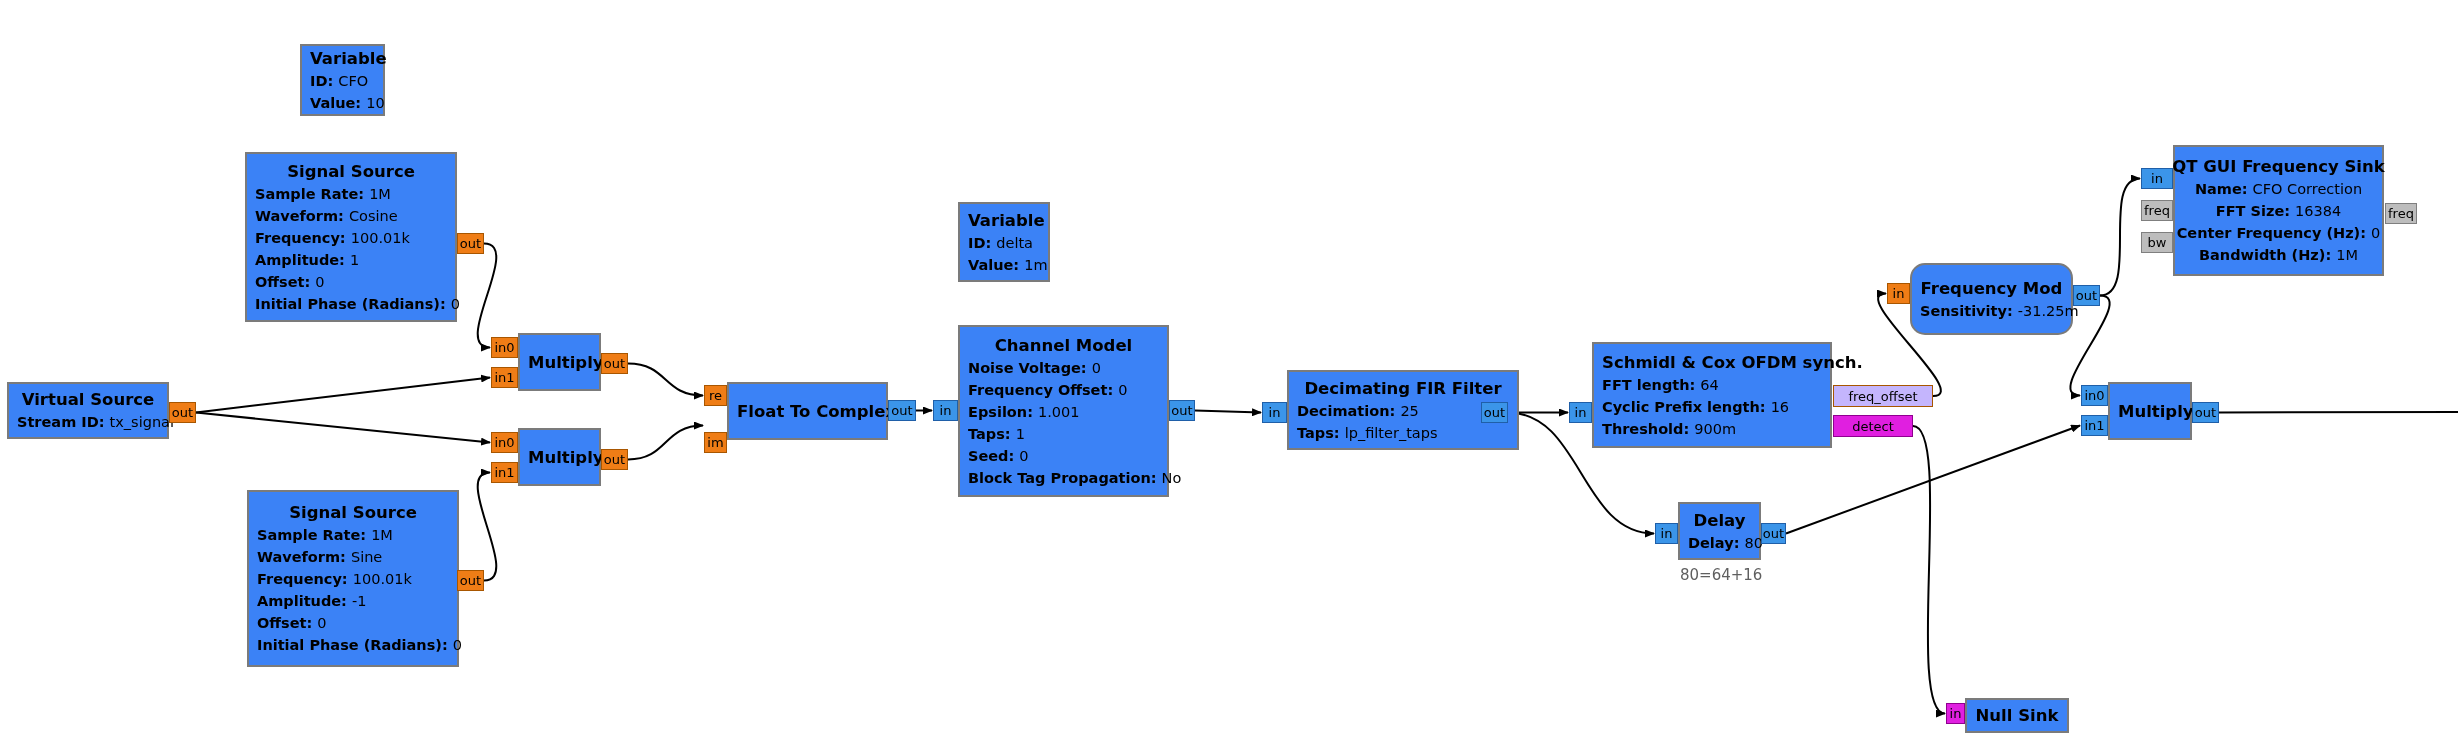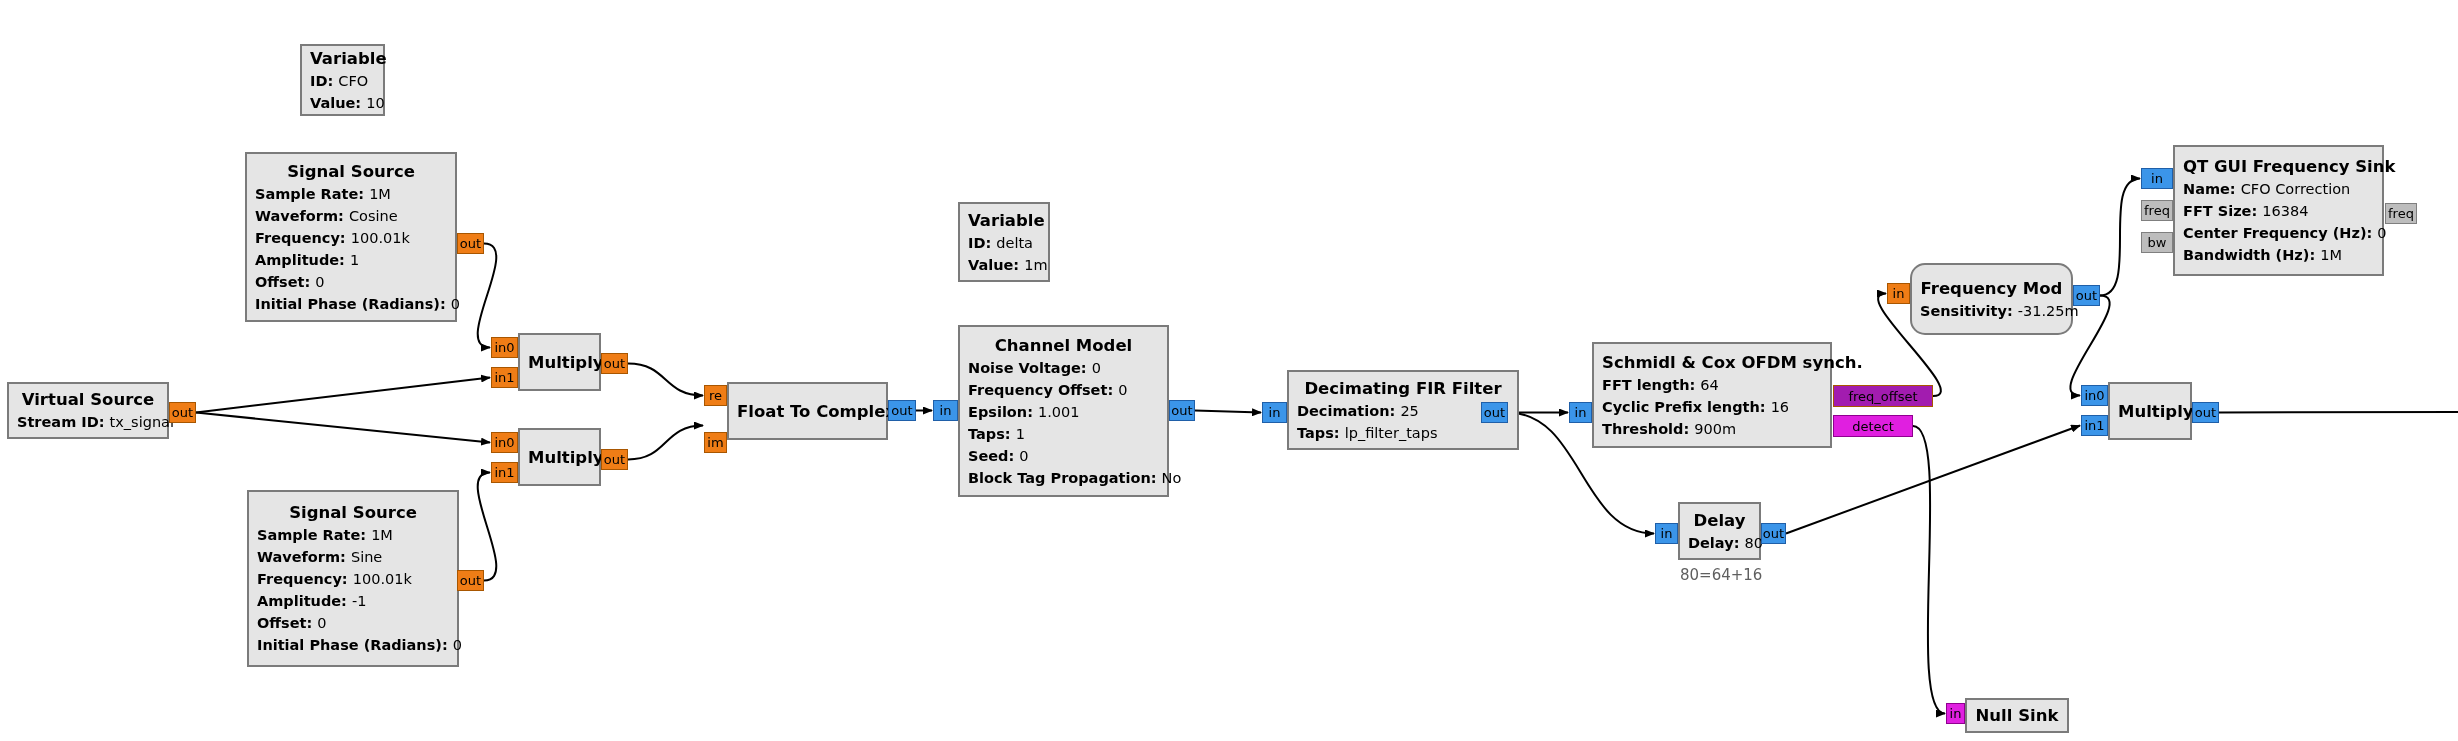--- a/index.html
+++ b/index.html
@@ -1,19 +1,19 @@
 <!DOCTYPE html>
 <html><head>
 <meta charset="utf-8">
 <style>
   html,body{margin:0;padding:0;background:#ffffff;}
   #canvas{position:relative;width:2458px;height:741px;background:#ffffff;overflow:hidden;
           font-family:"DejaVu Sans","Liberation Sans",sans-serif;}
   #wires{position:absolute;left:0;top:0;z-index:1;}
-  .block{position:absolute;z-index:2;background:#e5e5e5;border:2px solid #7b7b7b;
+  .block{position:absolute;z-index:2;background:#3b82f6;border:2px solid #7b7b7b;
          box-sizing:border-box;display:flex;flex-direction:column;justify-content:center;
          padding:3px 8px;color:#000;}
   .block-title{font-weight:bold;font-size:16.5px;text-align:center;line-height:23px;white-space:nowrap;}
   .block-param{font-size:14.5px;line-height:22px;text-align:left;white-space:nowrap;}
   .block-param b{font-weight:bold;}
   .port{position:absolute;z-index:3;box-sizing:border-box;display:flex;align-items:center;
         justify-content:center;font-size:13px;color:#000;border:1px solid;white-space:nowrap;}
   .comment{position:absolute;z-index:2;font-size:15px;color:#5f5f5f;white-space:nowrap;}
 </style>
 </head>
@@ -114,36 +114,36 @@
     </div>
     <div class="port" style="background: rgb(59, 149, 233); border-color: rgb(31, 95, 168); left: 1262px; top: 402px; width: 25px; height: 21px;">in</div>
     <div class="port" style="background: rgb(59, 149, 233); border-color: rgb(31, 95, 168); left: 1481px; top: 402px; width: 27px; height: 21px;">out</div>
     <div class="block" style="left: 1592px; top: 342px; width: 240px; height: 106px;">
       <div class="block-title">Schmidl &amp; Cox OFDM synch.</div>
       <div class="block-param"><b>FFT length: </b><span>64</span></div>
       <div class="block-param"><b>Cyclic Prefix length: </b><span>16</span></div>
       <div class="block-param"><b>Threshold: </b><span>900m</span></div>
     </div>
     <div class="port" style="background: rgb(59, 149, 233); border-color: rgb(31, 95, 168); left: 1569px; top: 402px; width: 23px; height: 21px;">in</div>
-    <div class="port" style="background: #a21caf; border-color: rgb(168, 86, 0); left: 1833px; top: 385px; width: 100px; height: 22px;">freq_offset</div>
+    <div class="port" style="background: #c4b5fd; border-color: rgb(168, 86, 0); left: 1833px; top: 385px; width: 100px; height: 22px;">freq_offset</div>
     <div class="port" style="background: rgb(224, 31, 224); border-color: rgb(143, 0, 143); left: 1833px; top: 415px; width: 80px; height: 22px;">detect</div>
     <div class="block" style="left: 1910px; top: 263px; width: 163px; height: 72px; border-radius: 15px;">
       <div class="block-title">Frequency Mod</div>
       <div class="block-param"><b>Sensitivity: </b><span>-31.25m</span></div>
     </div>
     <div class="port" style="background: rgb(239, 125, 22); border-color: rgb(168, 86, 0); left: 1887px; top: 283px; width: 23px; height: 21px;">in</div>
     <div class="port" style="background: rgb(59, 149, 233); border-color: rgb(31, 95, 168); left: 2073px; top: 285px; width: 27px; height: 21px;">out</div>
     <div class="block" style="left: 1678px; top: 502px; width: 83px; height: 58px;">
       <div class="block-title">Delay</div>
       <div class="block-param"><b>Delay: </b><span>80</span></div>
     </div>
     <div class="port" style="background: rgb(59, 149, 233); border-color: rgb(31, 95, 168); left: 1655px; top: 523px; width: 23px; height: 21px;">in</div>
     <div class="port" style="background: rgb(59, 149, 233); border-color: rgb(31, 95, 168); left: 1761px; top: 523px; width: 25px; height: 21px;">out</div>
     <div class="comment" style="left: 1680px; top: 566px;">80=64+16</div>
-    <div class="block" style="left: 2173px; top: 145px; width: 211px; height: 131px;">
+    <div class="block" style="left: 2173px; top: 145px; width: 211px; height: 131px; align-items: center;">
       <div class="block-title">QT GUI Frequency Sink</div>
       <div class="block-param"><b>Name: </b><span>CFO Correction</span></div>
       <div class="block-param"><b>FFT Size: </b><span>16384</span></div>
       <div class="block-param"><b>Center Frequency (Hz): </b><span>0</span></div>
       <div class="block-param"><b>Bandwidth (Hz): </b><span>1M</span></div>
     </div>
     <div class="port" style="background: rgb(59, 149, 233); border-color: rgb(31, 95, 168); left: 2141px; top: 168px; width: 32px; height: 21px;">in</div>
     <div class="port" style="background: rgb(189, 189, 189); border-color: rgb(127, 127, 127); left: 2141px; top: 200px; width: 32px; height: 21px;">freq</div>
     <div class="port" style="background: rgb(189, 189, 189); border-color: rgb(127, 127, 127); left: 2141px; top: 232px; width: 32px; height: 21px;">bw</div>
     <div class="port" style="background: rgb(189, 189, 189); border-color: rgb(127, 127, 127); left: 2385px; top: 203px; width: 32px; height: 21px;">freq</div>

